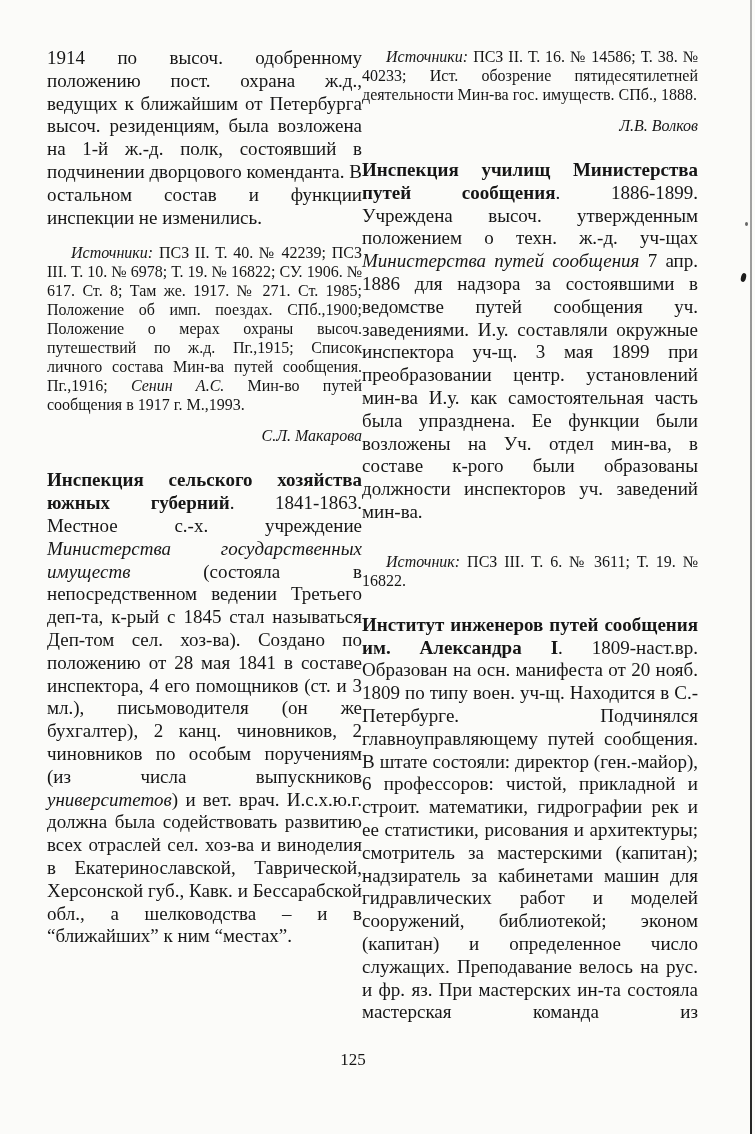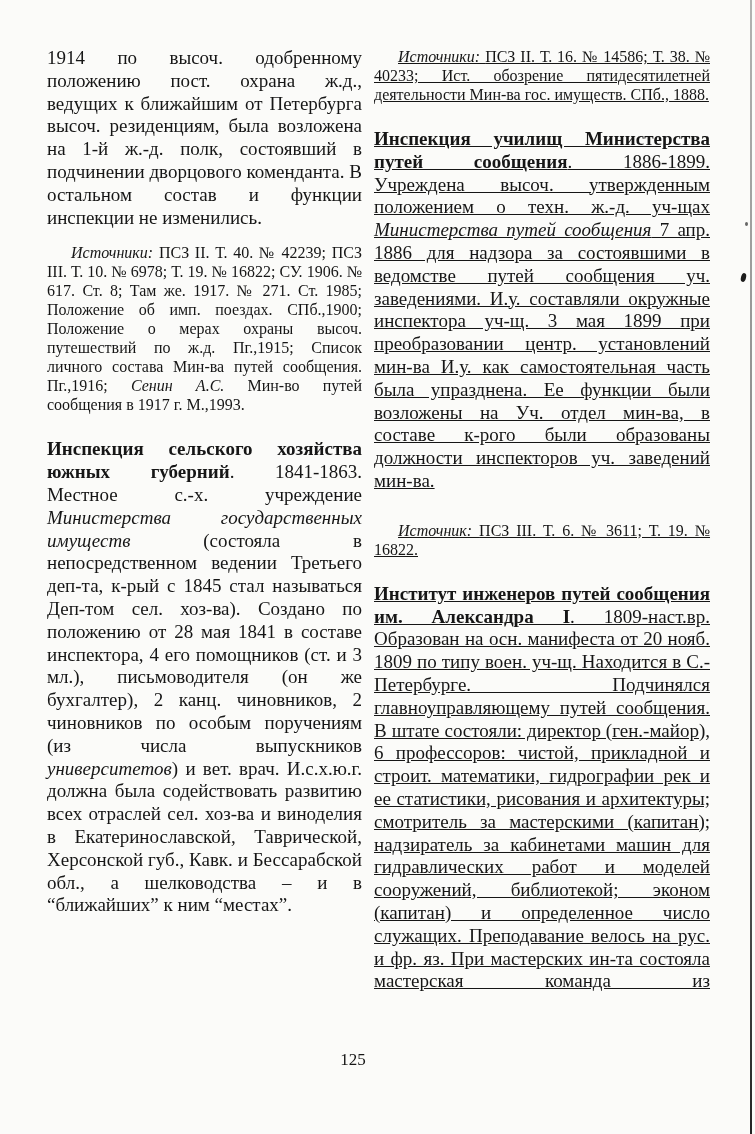--- a/index.html
+++ b/index.html
@@ -14,21 +14,21 @@
     background: #fbfbf9;
     font-family: "Liberation Serif", "DejaVu Serif", serif;
     color: #161616;
     overflow: hidden;
   }
   .col {
     position: absolute;
     top: 47px;
   }
   .col-left  { left: 47px;  width: 315px; }
-  .col-right { left: 374px; width: 336px; text-decoration: underline; }
+  .col-right { left: 362px; width: 336px; }
 
   p { margin: 0; }
   .body-text {
     font-size: 19px;
     line-height: 22.8px;
     text-align: justify;
   }
   .indent { text-indent: 27px; }
   .justify-last { text-align-last: justify; }
 
@@ -93,30 +93,32 @@
 </style>
 </head>
 <body>
 
 <div class="page">
 
   <div class="col col-left">
     <div>
       <p class="body-text">1914 по высоч. одобренному положению пост. охрана ж.д., ведущих к ближайшим от Петербурга высоч. резиденциям, была возложена на 1-й ж.-д. полк, состоявший в подчинении дворцового коменданта. В остальном состав и функции инспекции не изменились.</p>
       <p class="sources"><span class="seg-i">Источники: </span><span>ПСЗ II. Т. 40. № 42239; ПСЗ III. Т. 10. № 6978; Т. 19. № 16822; СУ. 1906. № 617. Ст. 8; Там же. 1917. № 271. Ст. 1985; Положение об имп. поездах. СПб.,1900; Положение о мерах охраны высоч. путешествий по ж.д. Пг.,1915; Список личного состава Мин-ва путей сообщения. Пг.,1916; </span><span class="seg-i">Сенин А.С.</span><span> Мин-во путей сообщения в 1917 г. М.,1993.</span></p>
+      <p class="author">С.Л. Макарова</p>
     </div>
 
     <div class="article">
       <p class="body-text"><span class="seg-b">Инспекция сельского хозяйства южных губерний</span><span>. 1841-1863. Местное с.-х. учреждение </span><span class="seg-i">Министерства государственных имуществ</span><span> (состояла в непосредственном ведении Третьего деп-та, к-рый с 1845 стал называться Деп-том сел. хоз-ва). Создано по положению от 28 мая 1841 в составе инспектора, 4 его помощников (ст. и 3 мл.), письмоводителя (он же бухгалтер), 2 канц. чиновников, 2 чиновников по особым поручениям (из числа выпускников </span><span class="seg-i">университетов</span><span>) и вет. врач. И.с.х.ю.г. должна была содействовать развитию всех отраслей сел. хоз-ва и виноделия в Екатеринославской, Таврической, Херсонской губ., Кавк. и Бессарабской обл., а шелководства – и в “ближайших” к ним “местах”.</span></p>
     </div>
   </div>
 
   <div class="col col-right">
     <div>
       <p class="sources" style="margin-top:0;"><span class="seg-i">Источники: </span><span>ПСЗ II. Т. 16. № 14586; Т. 38. № 40233; Ист. обозрение пятидесятилетней деятельности Мин-ва гос. имуществ. СПб., 1888.</span></p>
+      <p class="author">Л.В. Волков</p>
     </div>
 
     <div class="article">
       <p class="body-text"><span class="seg-b">Инспекция училищ Министерства путей сообщения</span><span>. 1886-1899. Учреждена высоч. утвержденным положением о техн. ж.-д. уч-щах </span><span class="seg-i">Министерства путей сообщения</span><span> 7 апр. 1886 для надзора за состоявшими в ведомстве путей сообщения уч. заведениями. И.у. составляли окружные инспектора уч-щ. 3 мая 1899 при преобразовании центр. установлений мин-ва И.у. как самостоятельная часть была упразднена. Ее функции были возложены на Уч. отдел мин-ва, в составе к-рого были образованы должности инспекторов уч. заведений мин-ва.</span></p>
       <p class="sources" style="margin-top:28px;"><span class="seg-i">Источник: </span><span>ПСЗ III. Т. 6. № 3611; Т. 19. № 16822.</span></p>
     </div>
 
     <div class="article">
       <p class="body-text justify-last"><span class="seg-b">Институт инженеров путей сообщения им. Александра I</span><span>. 1809-наст.вр. Образован на осн. манифеста от 20 нояб. 1809 по типу воен. уч-щ. Находится в С.-Петербурге. Подчинялся главноуправляющему путей сообщения. В штате состояли: директор (ген.-майор), 6 профессоров: чистой, прикладной и строит. математики, гидрографии рек и ее статистики, рисования и архитектуры; смотритель за мастерскими (капитан); надзиратель за кабинетами машин для гидравлических работ и моделей сооружений, библиотекой; эконом (капитан) и определенное число служащих. Преподавание велось на рус. и фр. яз. При мастерских ин-та состояла мастерская команда из</span></p>
     </div>

